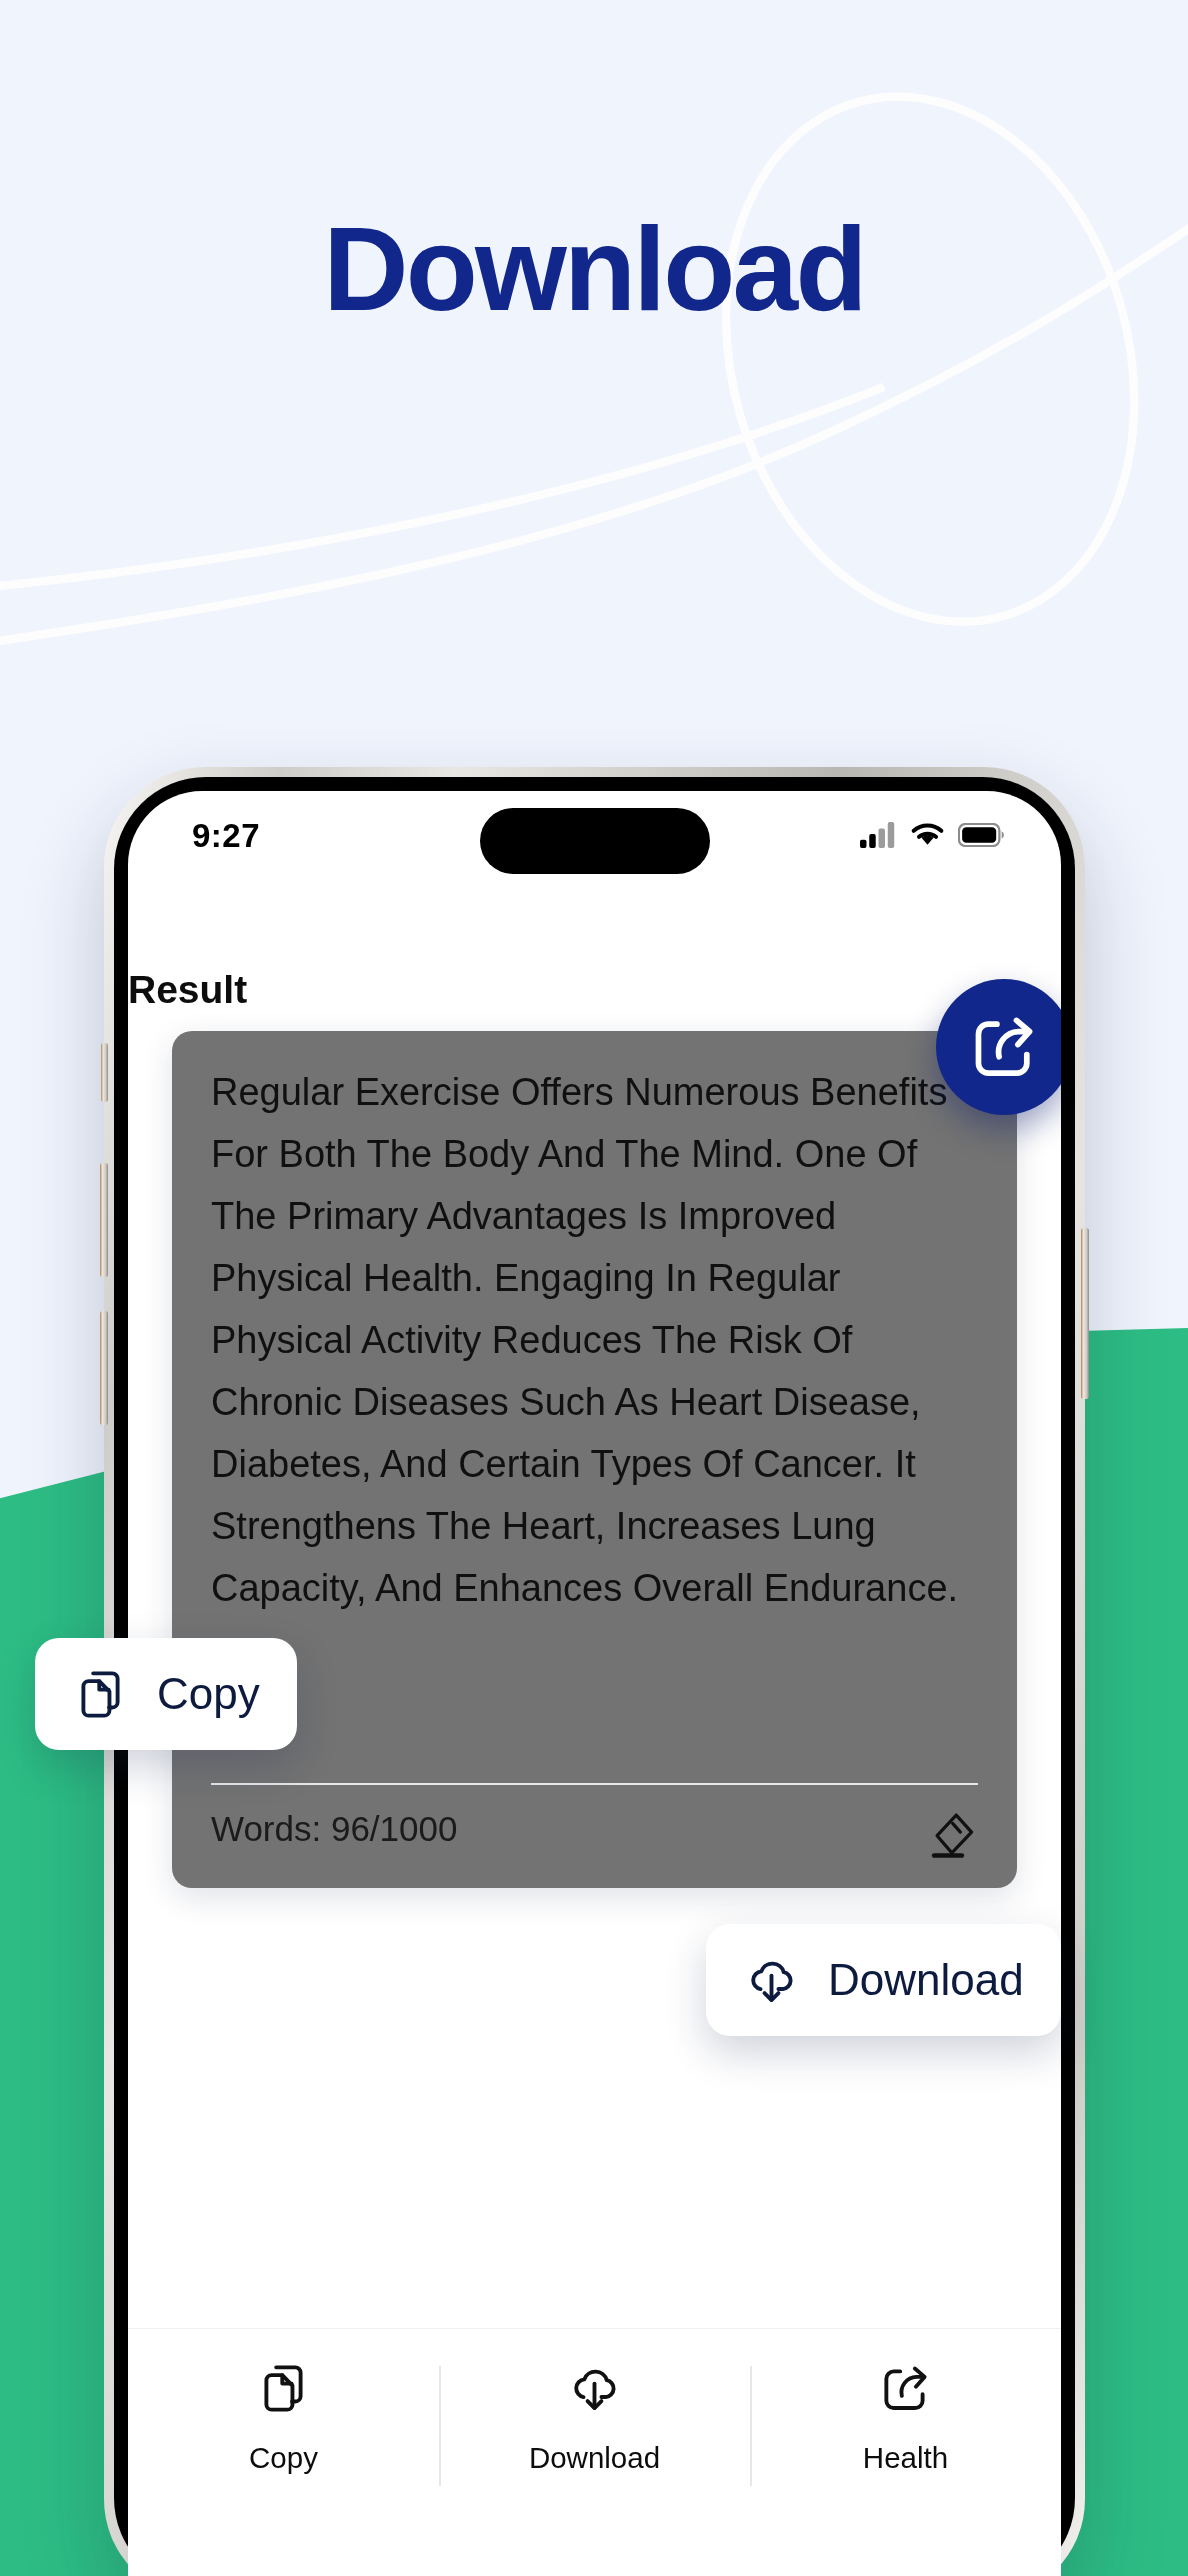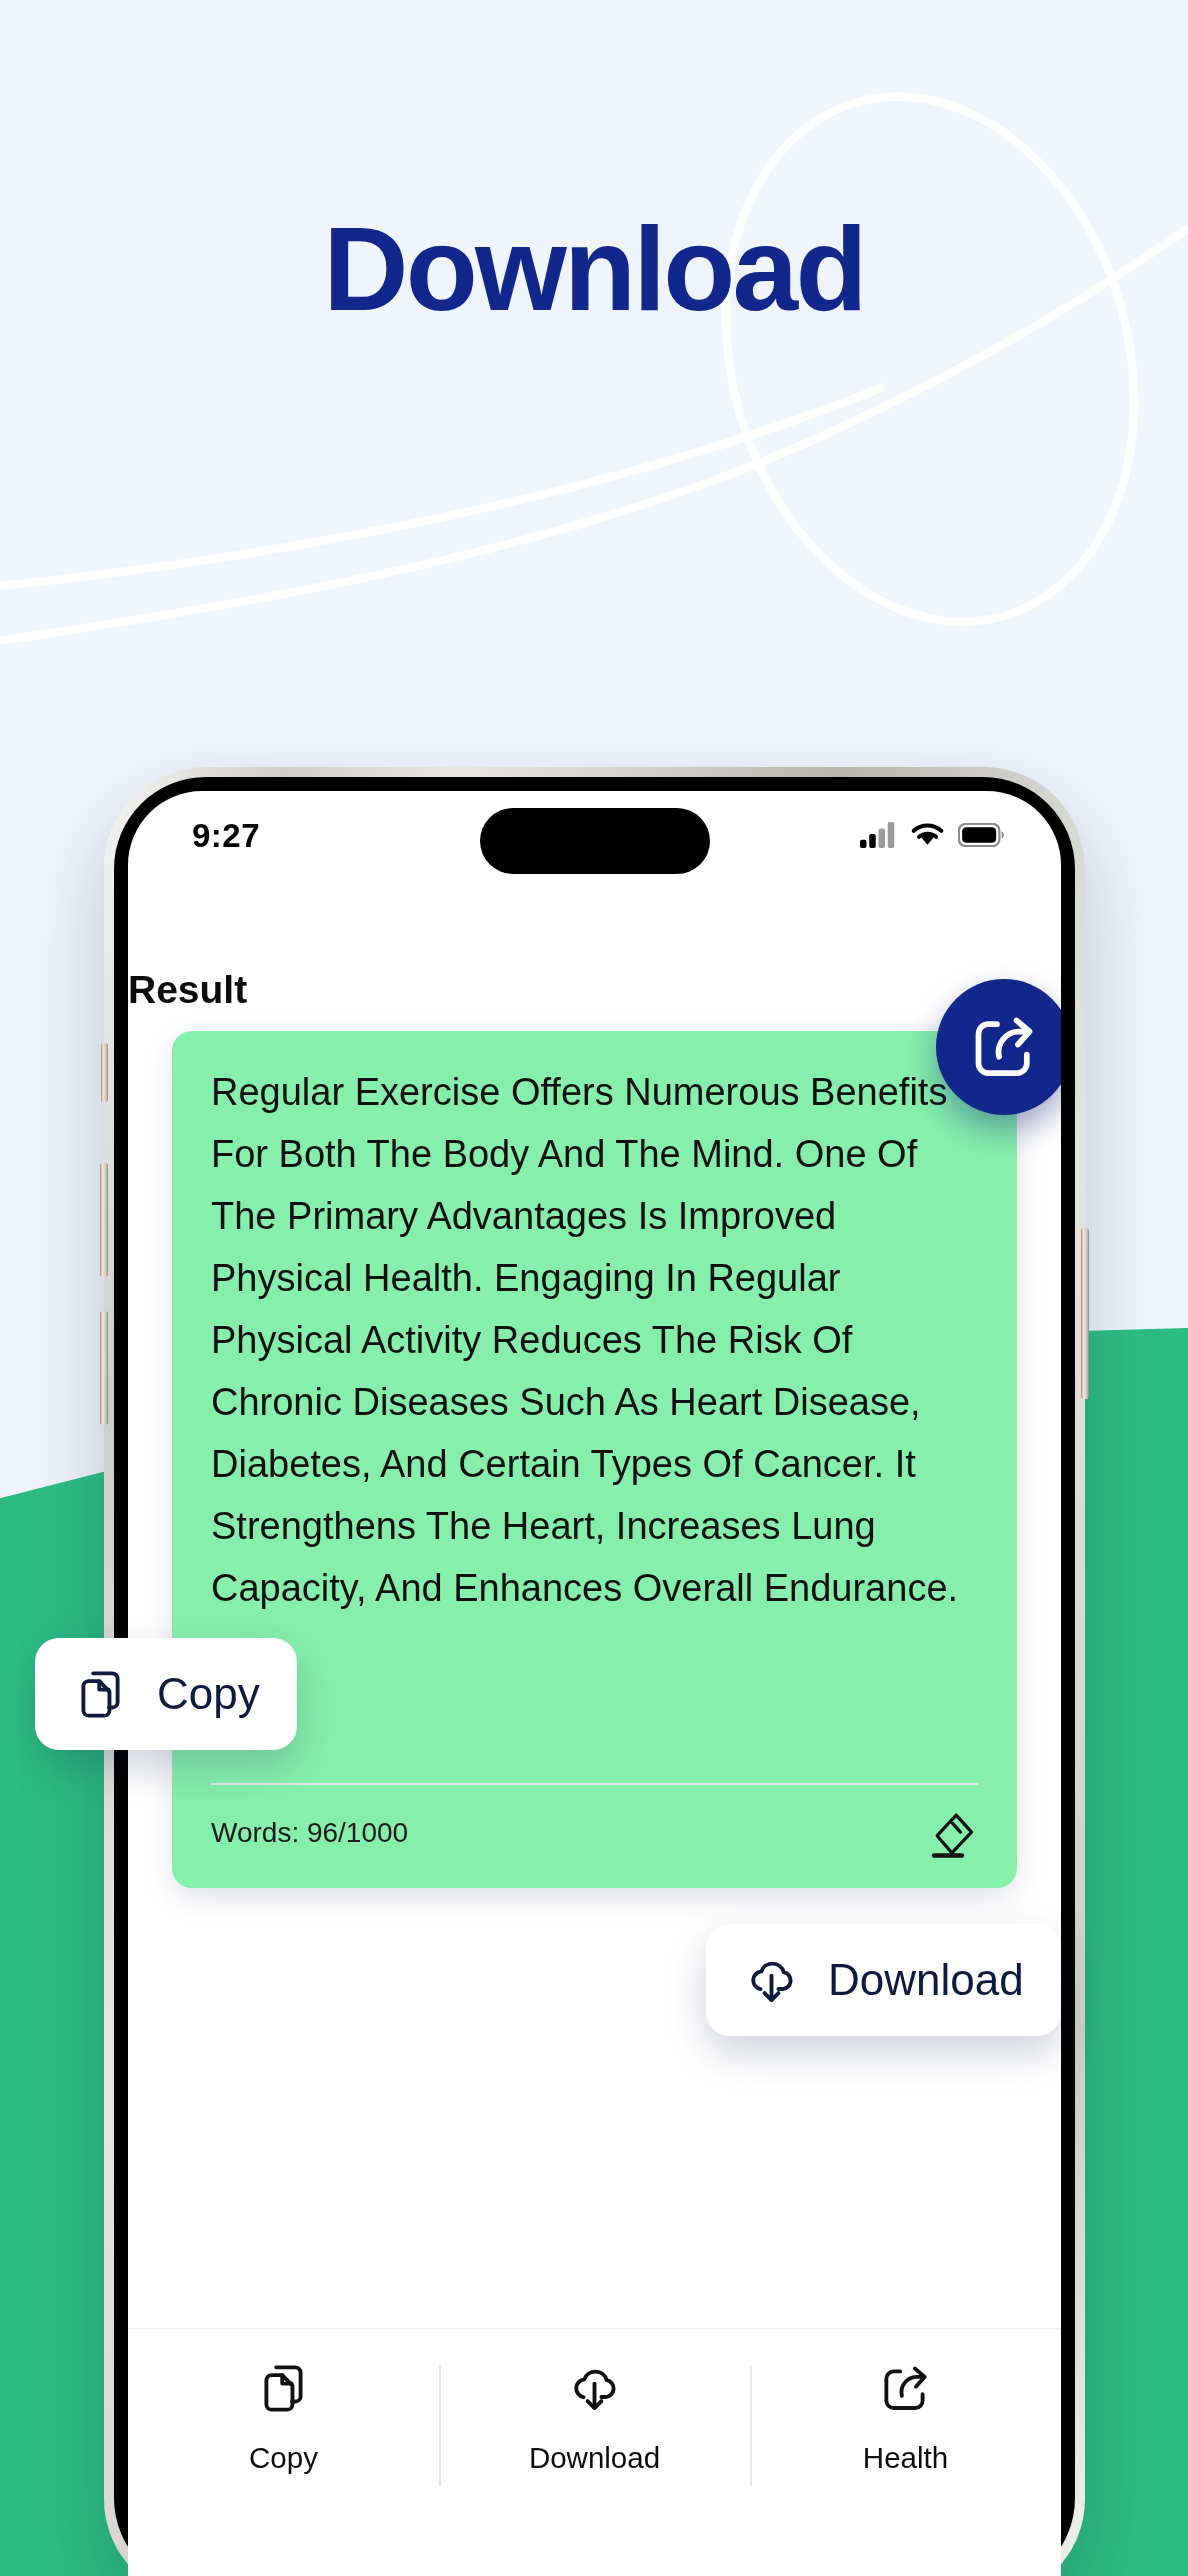--- a/index.html
+++ b/index.html
@@ -69,34 +69,34 @@
 
   
   #page-title{
     position:absolute;top:177px;left:0;width:100%;text-align:left;
     font-size:39px;font-weight:bold;color:#0d0d0d;
   }
 
   
   #result-card{
     position:absolute;left:44px;top:240px;right:44px;height:857px;
-    background:#86efac;border-radius:20px;
+    background:#737373;border-radius:20px;
     box-shadow:0 9.2px 31px rgba(25,40,80,.13);
     overflow:hidden;
   }
   #result-text{
     position:absolute;left:39px;right:33px;top:31px;
     font-size:38px;line-height:1.63;color:#101010;
     font-family:"Liberation Sans", sans-serif;
   }
   #card-divider{
     position:absolute;left:39px;right:39px;bottom:103px;height:1.8px;background:#E6E7EA;
   }
   #word-count{
-    position:absolute;left:39px;bottom:39px;font-size:28px;color:#1b1b1b;
+    position:absolute;left:39px;bottom:39px;font-size:35px;color:#1b1b1b;
   }
   #erase-btn{position:absolute;right:39px;bottom:26px;}
 
   
   #share-fab{
     position:absolute;right:-11px;top:188px;width:136px;height:136px;border-radius:50%;
     background:#12278C;display:flex;align-items:center;justify-content:center;
     box-shadow:0 14.7px 31px rgba(12,28,110,.38);
   }
 

